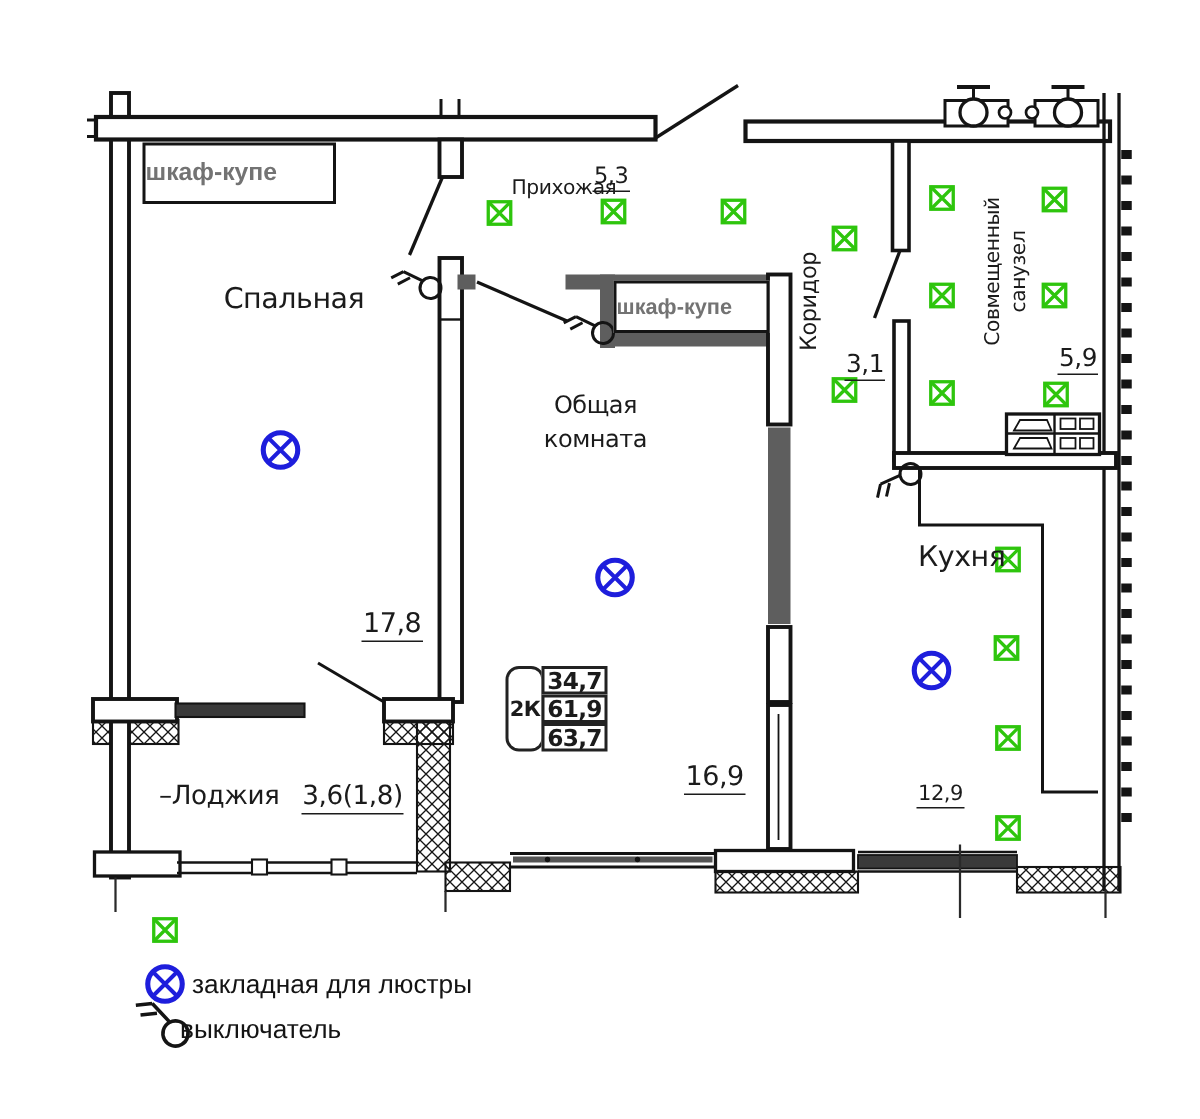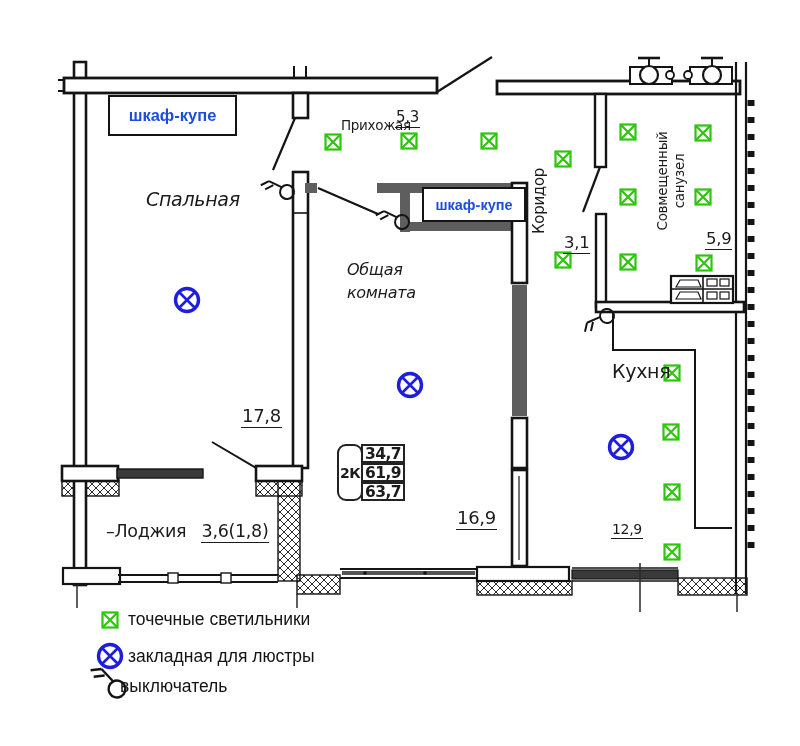--- a/index.html
+++ b/index.html
@@ -2,24 +2,24 @@
 <html><head>
 <meta charset="utf-8">
 <style>
   html,body{margin:0;padding:0;background:#ffffff;}
   .stage{position:relative;width:800px;height:746px;background:#fff;overflow:hidden;
          font-family:"DejaVu Sans",sans-serif;}
   .stage svg{position:absolute;left:0;top:0;}
   .t{position:absolute;color:#1b1b1b;white-space:nowrap;letter-spacing:-0.3px;}
   .u{border-bottom:1.6px solid #1b1b1b;padding:0 1px 1px 1px;}
   .vert{transform:translate(-50%,-50%) rotate(-90deg);transform-origin:center;text-align:center;}
-  .ctr{text-align:left;font-style:italic;}
+  .ctr{text-align:center;}
   .box{position:absolute;background:#fff;border:2.6px solid #141414;display:flex;
-       align-items:center;justify-content:center;font-family:"Liberation Sans",sans-serif;
-       font-weight:bold;color:#1d4ed8;margin-left:13px;}
+       align-items:center;font-family:"Liberation Sans",sans-serif;
+       font-weight:bold;color:#737373;}
   .legendtext{font-family:"Liberation Sans",sans-serif;letter-spacing:0;color:#141414;}
   
   .itable{position:absolute;left:337px;top:444px;width:72px;height:58px;}
   .itable div{position:absolute;background:#fff;border:2.2px solid #222;display:flex;
               align-items:center;justify-content:center;letter-spacing:-0.5px;color:#1b1b1b;font-weight:bold;}
   .itable .cl{left:0;top:0;width:22px;height:53px;border-radius:9px;font-size:14px;}
   .itable .r1{left:24px;top:0;width:40px;height:15px;font-size:15.5px;}
   .itable .r2{left:24px;top:19px;width:40px;height:15px;font-size:15.5px;}
   .itable .r3{left:24px;top:38px;width:40px;height:15px;font-size:15.5px;}
 </style>
@@ -303,17 +303,16 @@
   <span class="u" style="margin-left:9px;">3,6(1,8)</span>
 </div>
 
 <div class="itable">
   <div class="cl">2К</div>
   <div class="r1">34,7</div>
   <div class="r2">61,9</div>
   <div class="r3">63,7</div>
 </div>
 
-<div class="t legendtext" style="left:128px;top:609px;font-size:17.5px;">точечные светильники</div>
 <div class="t legendtext" style="left:128px;top:646px;font-size:17.5px;">закладная для люстры</div>
 <div class="t legendtext" style="left:120px;top:676px;font-size:17.5px;">выключатель</div>
 
 </div>
 
 </body></html>

